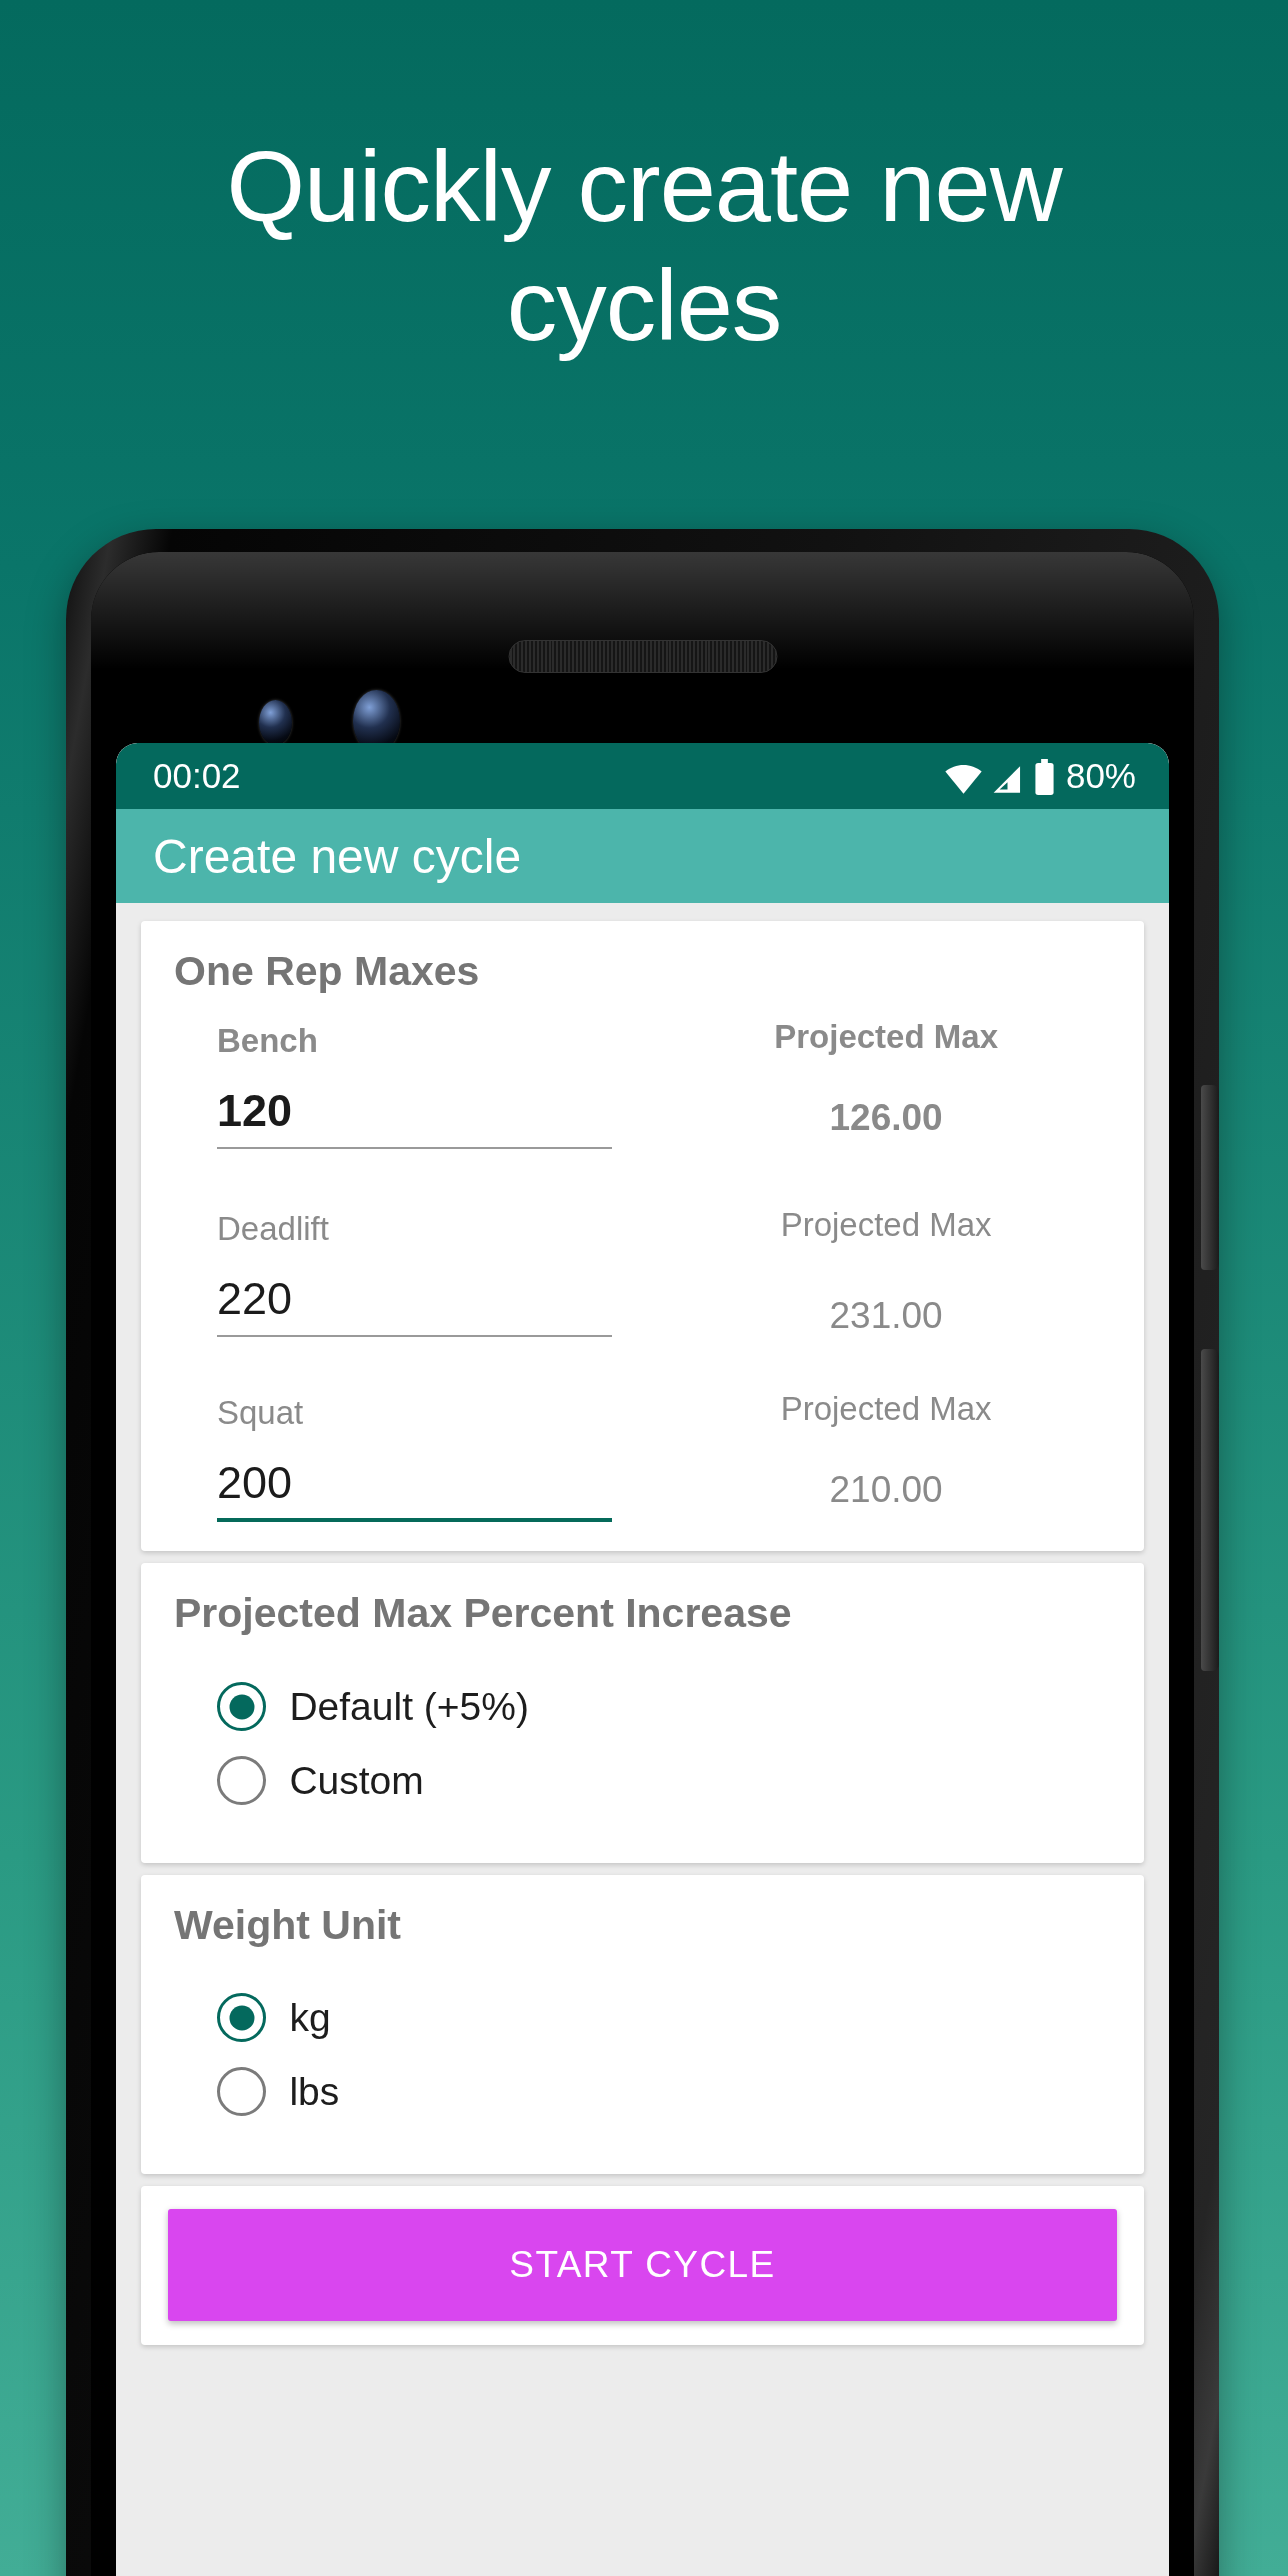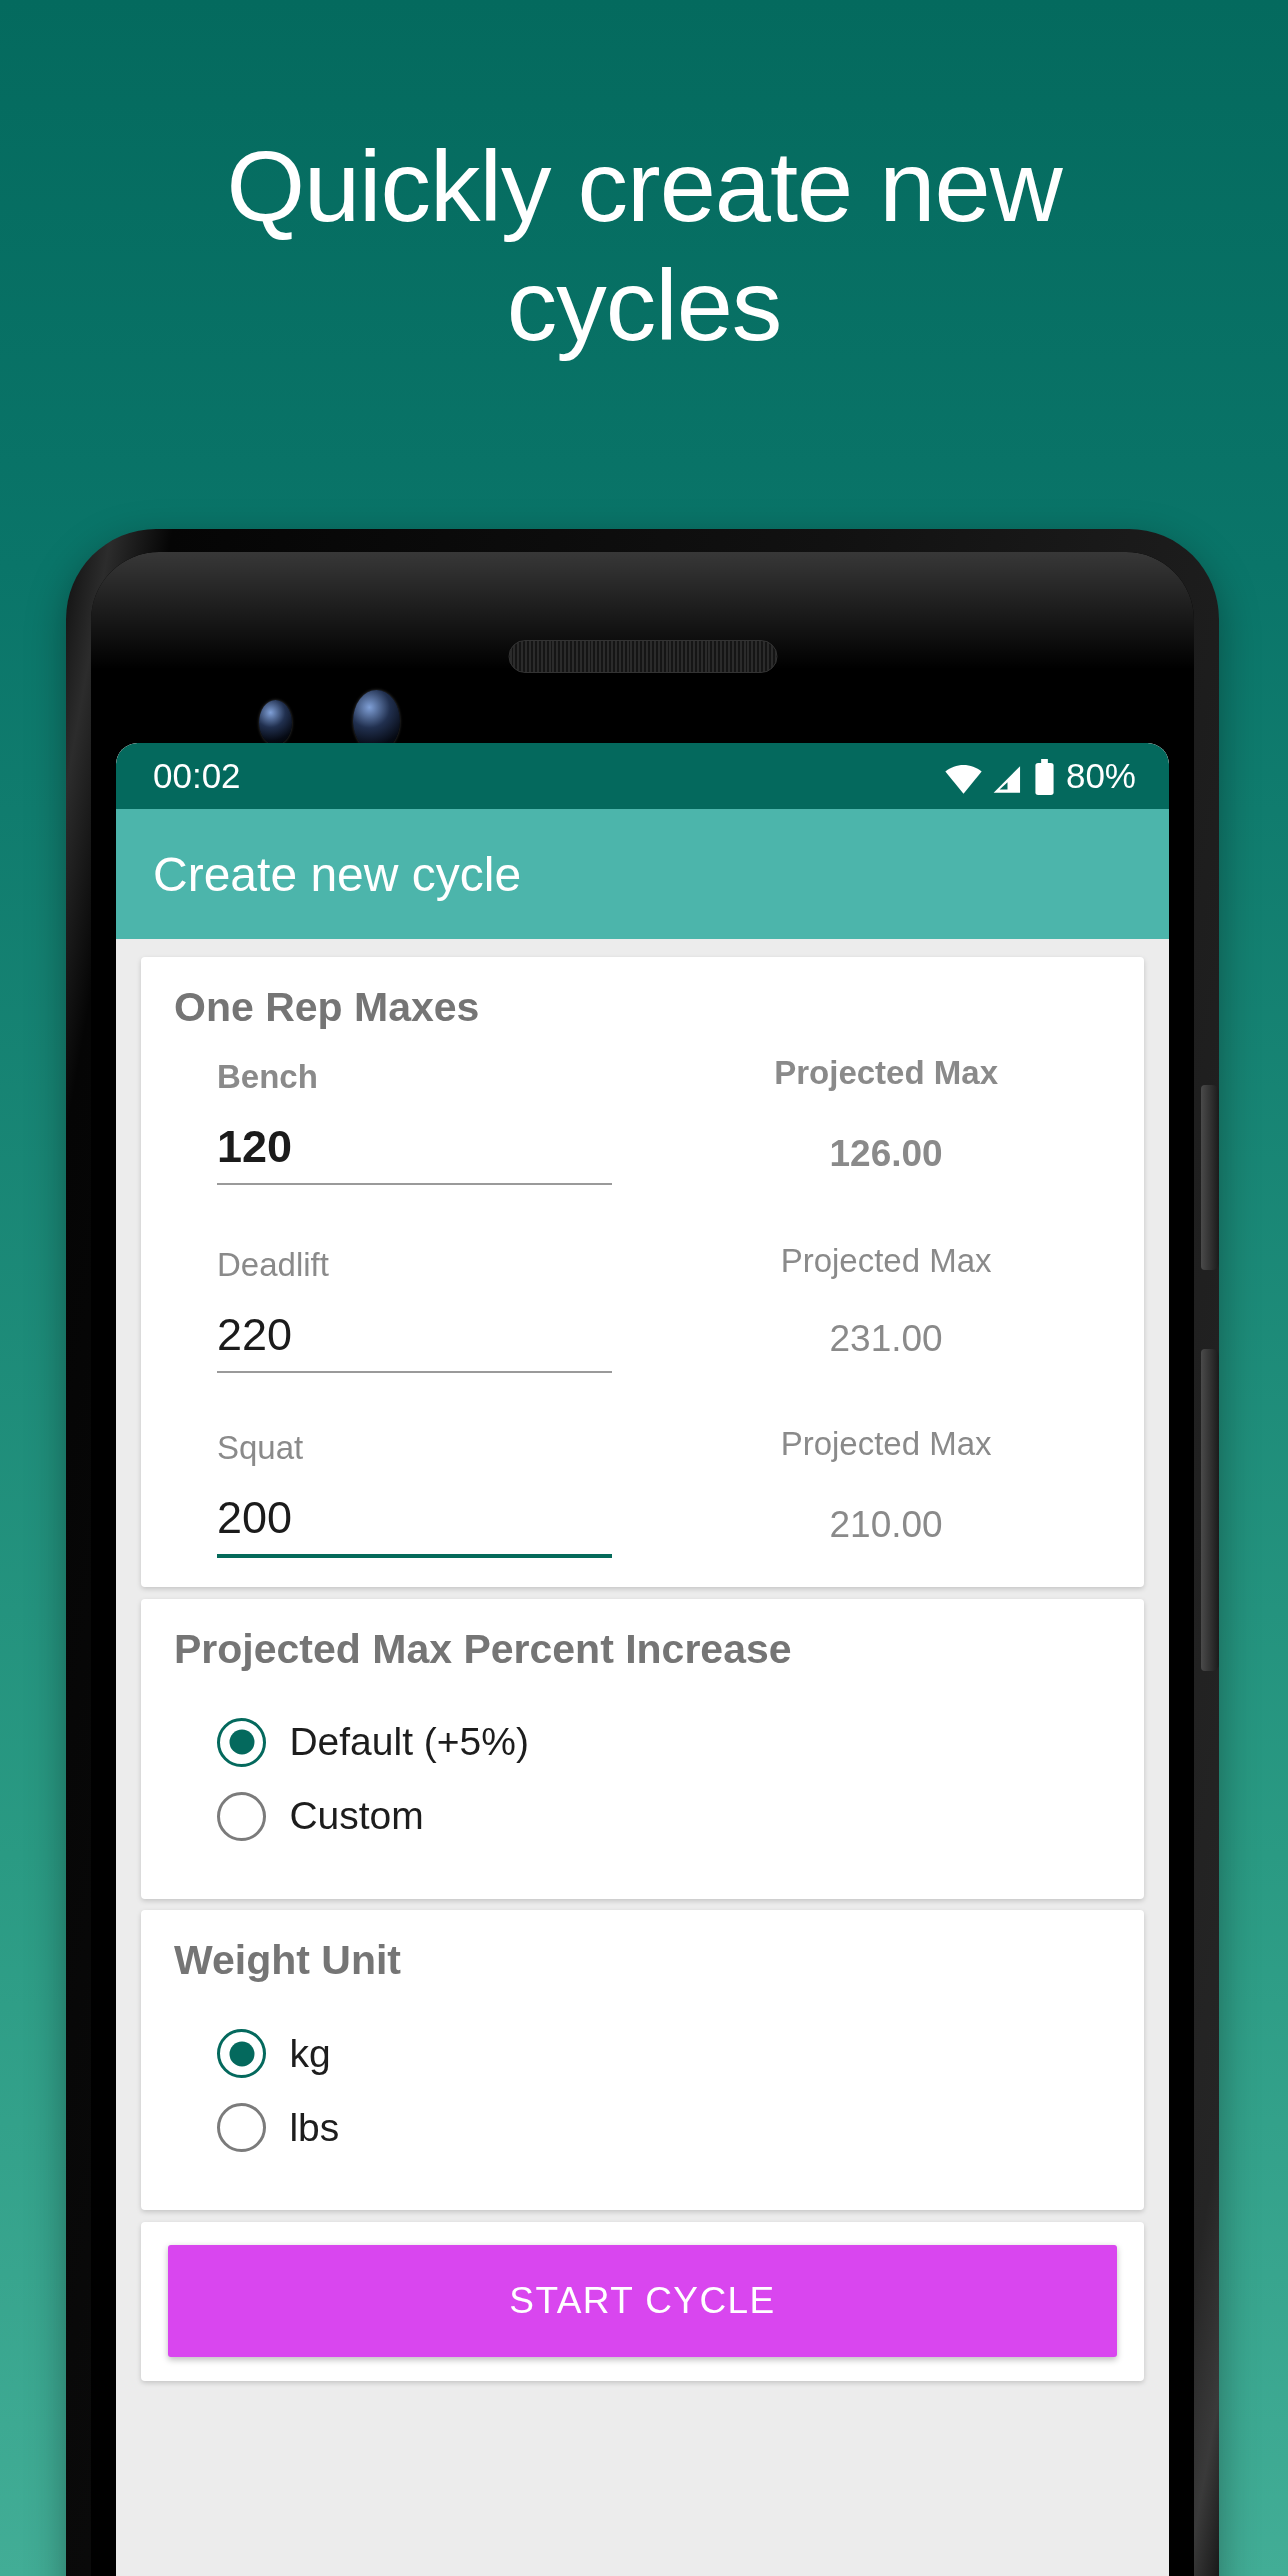--- a/index.html
+++ b/index.html
@@ -76,21 +76,21 @@
   .statusbar{
     height:66px; background:#04695d; color:#fff;
     display:flex; align-items:center; justify-content:space-between;
     padding:0 33px 0 37px; font-size:35px; border-radius:21.5px 21.5px 0 0;
   }
   .sb-right{ display:flex; align-items:flex-end; gap:5px; }
   .sb-right svg{ display:block; }
   .sb-pct{ font-size:35px; margin-left:3.9px; }
 
   .appbar{
-    height:130px; background:#4cb5ab;
+    height:94px; background:#4cb5ab;
     display:flex; align-items:center; padding:0 37px;
     color:#fff; font-size:48px; font-weight:400;
   }
 
   .content{ background:#ececec; padding:5.9px 0 0 0; height:100%; }
 
   .card{
     background:#fff; margin:11.7px 25px;
     border-radius:3.9px;
     box-shadow:0 2px 4.9px rgba(0,0,0,.17);
@@ -105,21 +105,21 @@
   .orm-left{ width:52%; padding:13.7px 0 0 43px; }
   .orm-right{ flex:1; text-align:center; padding-top:9.8px; }
   .field-label{ font-size:33px; color:#8a8a8a; margin-bottom:25px; }
   .field-input{
     font-size:45px; color:#1b1b1b; padding-bottom:9.8px;
     border-bottom:2.9px solid #9a9a9a; width:395px;
   }
   .field-input.focused{ border-bottom:4.9px solid #056a5a; }
   .pm-label{ font-size:33px; color:#8a8a8a; }
   .pm-value{ font-size:37px; color:#8a8a8a; margin-top:41px; }
-  .orm-row.r2 .pm-value{ margin-top:38px; }
+  .orm-row.r2 .pm-value{ margin-top:51px; }
   .orm-row.r1{ margin-top:13.7px;font-weight:bold; }
   .orm-row.r2{ margin-top:47px; }
   .orm-row.r3{ margin-top:43px; }
 
   
   .radio-list{ padding:21.5px 0 3.9px 43px; }
   .radio-item{ display:flex; align-items:center; margin:15.6px 0 25px 0; }
   .radio{
     width:49px; height:49px; border-radius:50%;
     border:3.9px solid #7b7b7b; position:relative; flex:none;

